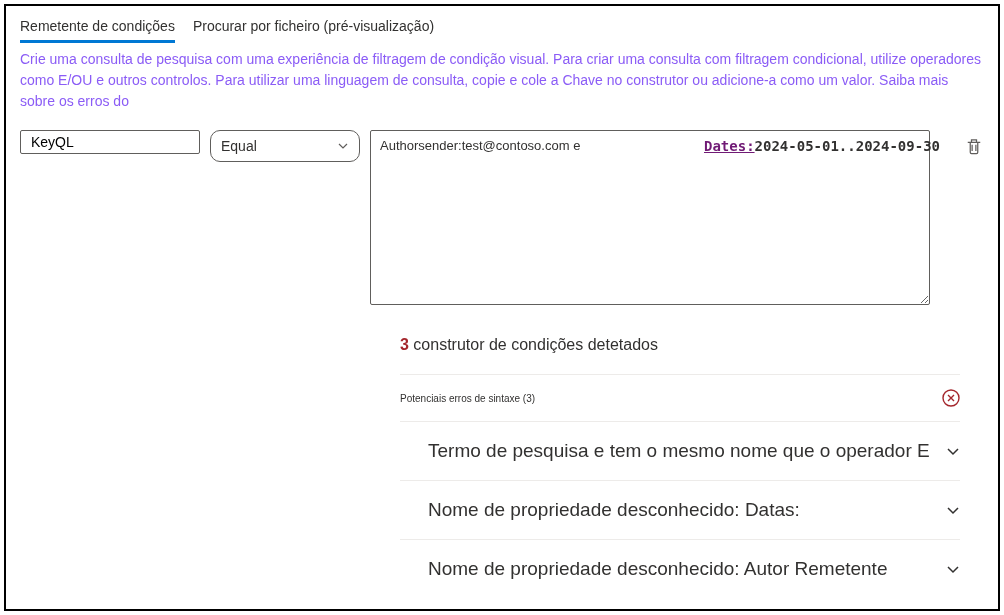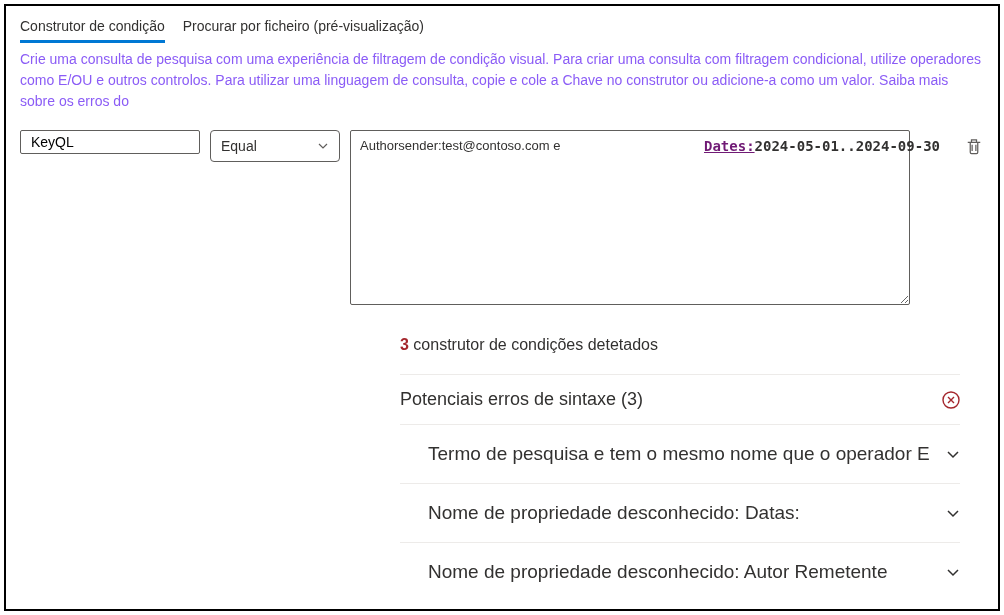--- a/index.html
+++ b/index.html
@@ -50,24 +50,24 @@
     .keyql-input {
       width: 180px;
       height: 24px;
       border: 1px solid #605e5c;
       border-radius: 2px;
       padding: 0 10px;
       font-size: 14px;
       font-family: inherit;
     }
     .operator-select {
-      width: 130px;
+      width: 150px;
       height: 32px;
       border: 1px solid #605e5c;
-      border-radius: 4px;
+      border-radius: 10px;
       padding: 0 10px;
       display: flex;
       align-items: center;
       justify-content: space-between;
       background: #fff;
       cursor: pointer;
       font-size: 14px;
     }
     .chevron {
       width: 12px;
@@ -144,21 +144,21 @@
       margin: 0;
     }
     .syntax-header {
       display: flex;
       justify-content: space-between;
       align-items: center;
       padding: 14px 0;
       cursor: pointer;
     }
     .syntax-header-text {
-      font-size: 18px;
+      font-size: 10px;
     }
     .close-circle {
       width: 18px;
       height: 18px;
       color: #a4262c;
     }
     .error-item {
       display: flex;
       justify-content: space-between;
       align-items: center;
@@ -174,21 +174,21 @@
       width: 14px;
       height: 14px;
       color: #323130;
     }
   </style>
 </head>
 <body>
 
 <div class="container">
   <div class="tabs">
-    <div class="tab active">Construtor de condição</div>
+    <div class="tab active">Remetente de condições</div>
     <div class="tab">Procurar por ficheiro (pré-visualização)</div>
   </div>
 
   <div class="description">Crie uma consulta de pesquisa com uma experiência de filtragem de condição visual. Para criar uma consulta com filtragem condicional, utilize operadores como E/OU e outros controlos. Para utilizar uma linguagem de consulta, copie e cole a Chave no construtor ou adicione-a como um valor. Saiba mais sobre os erros do</div>
 
   <div class="builder-row">
     <input class="keyql-input" type="text" value="KeyQL" style="">
 
     <div class="operator-select">
       <span>Equal</span>

